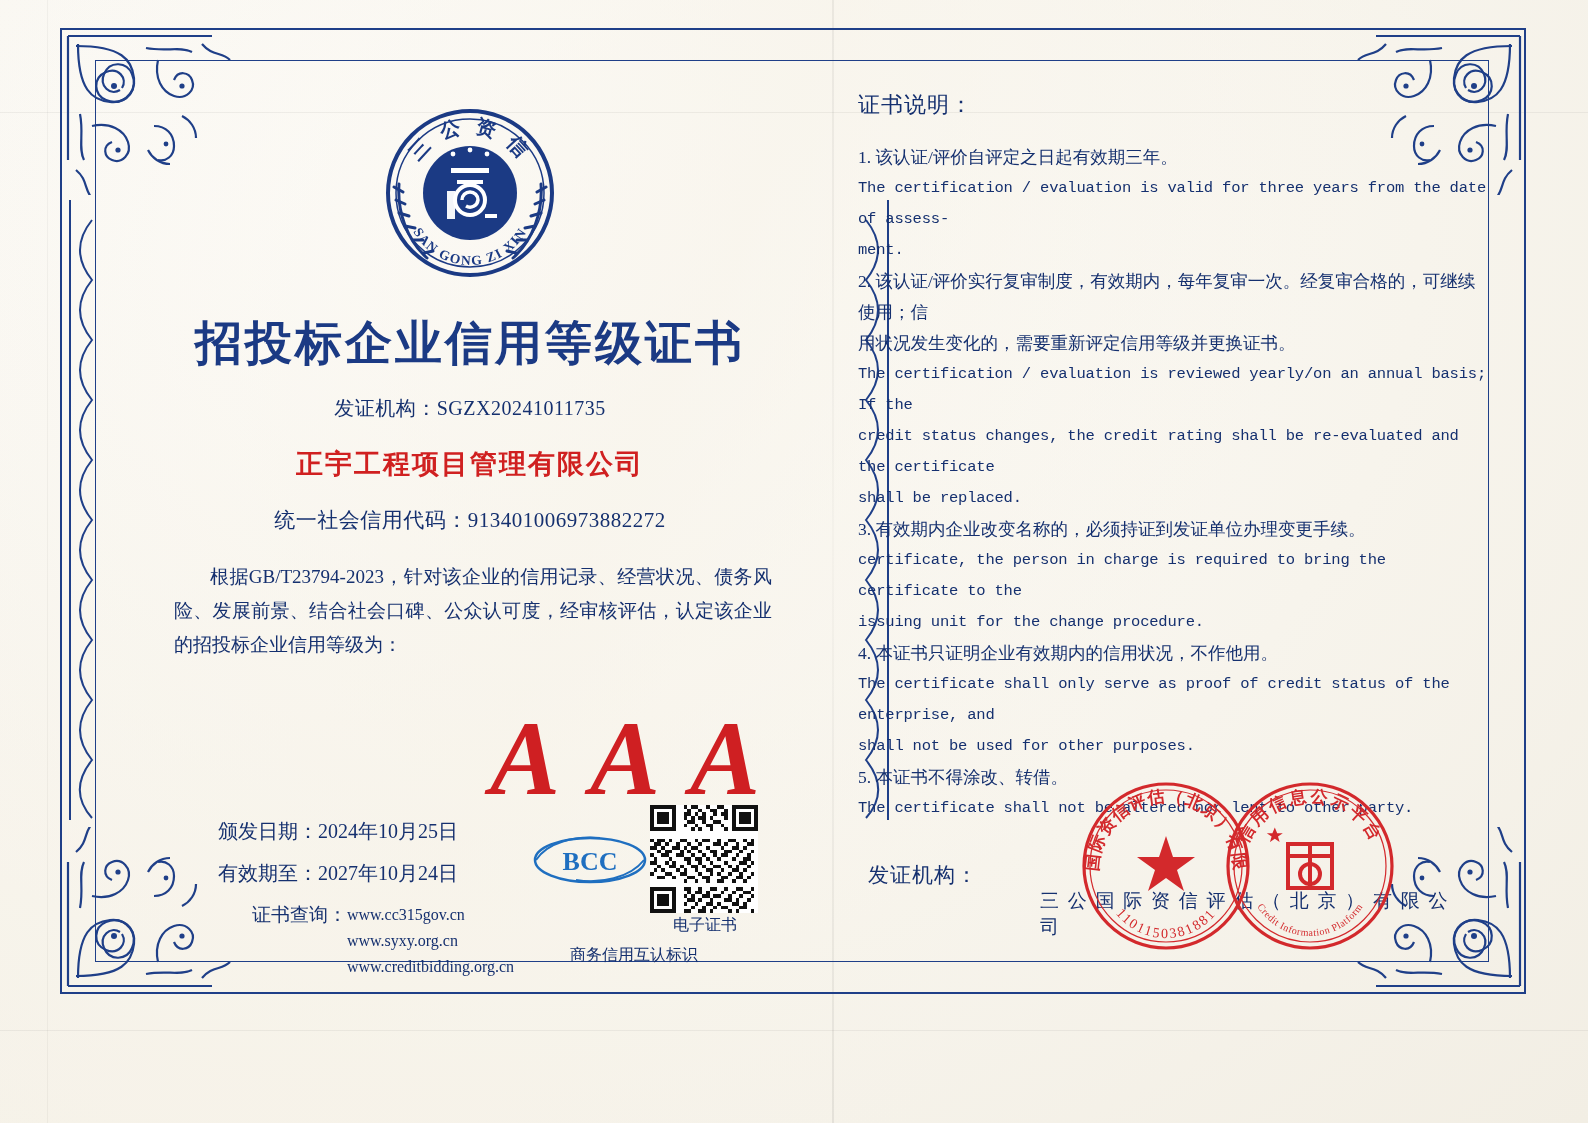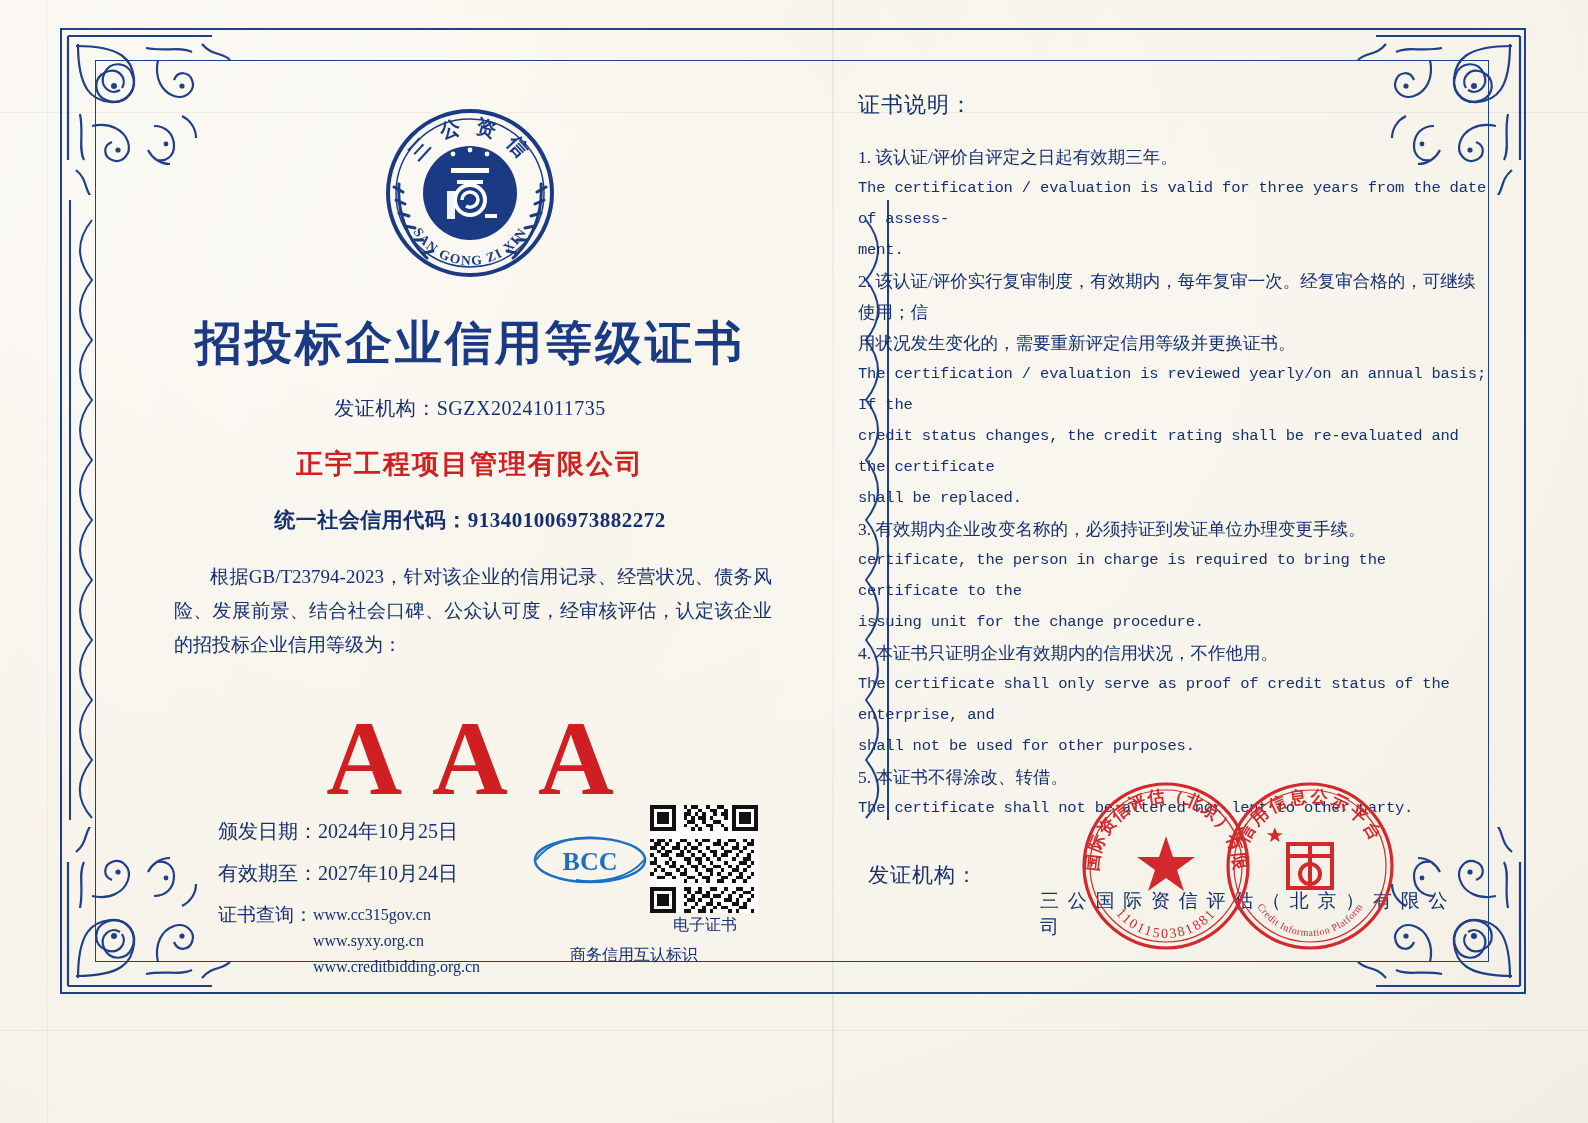--- a/index.html
+++ b/index.html
@@ -58,32 +58,32 @@
   }
   .cert-no{
     margin-top:20px;text-align:center;font-size:20px;color:#15306f;
     font-family:"Liberation Serif", serif;letter-spacing:.5px;
   }
   .company{
     margin-top:24px;text-align:center;font-size:27px;font-weight:bold;
     color:#d02020;font-family:"Liberation Serif", serif;letter-spacing:2px;
   }
   .usci{
-    margin-top:24px;text-align:center;font-size:21px;color:#15306f;font-weight:bold;
+    margin-top:24px;text-align:center;font-size:21px;color:#15306f;font-weight:normal;
     font-family:"Liberation Serif", serif;letter-spacing:.5px;
   }
   .desc{
     margin:26px 18px 0 24px;font-size:19px;line-height:34px;color:#15306f;
     font-family:"Liberation Serif", serif;text-align:justify;text-indent:36px;
   }
   .grade{
-    margin-top:44px;text-align:center;
+    margin-top:44px;text-align:right;
     font-family:"Liberation Serif", serif;
     font-size:105px;font-weight:bold;color:#cf1f22;letter-spacing:30px;
-    text-indent:30px;line-height:1;
+    text-indent:30px;line-height:1;font-style:italic;
   }
 
   .dates{position:absolute;left:68px;top:740px;width:300px;color:#15306f;
     font-family:"Liberation Serif", serif;font-size:20px;line-height:42px;}
   .queries{position:absolute;left:68px;top:832px;width:330px;color:#15306f;
     font-family:"Liberation Serif", serif;font-size:16px;line-height:26px;}
   .queries .qlabel{font-size:19px;}
 
   .bcc{position:absolute;left:380px;top:760px;width:120px;height:60px;}
   .bcc svg{width:100%;height:100%;}
@@ -291,21 +291,21 @@
     <div class="dates">
       <div>
         <span>颁发日期：</span><span>2024年10月25日</span>
       </div>
       <div>
         <span>有效期至：</span><span>2027年10月24日</span>
       </div>
     </div>
 
     <div class="queries">
-      <div style="display:flex;align-items:flex-start;">
+      <div style="display:flex;align-items:flex-start;justify-content:center;">
         <span class="qlabel">证书查询：</span>
         <span style="display:inline-block;">
           <span style="display:block">www.cc315gov.cn</span>
           <span style="display:block">www.syxy.org.cn</span>
           <span style="display:block">www.creditbidding.org.cn</span>
         </span>
       </div>
     </div>
 
     <div class="bcc">

